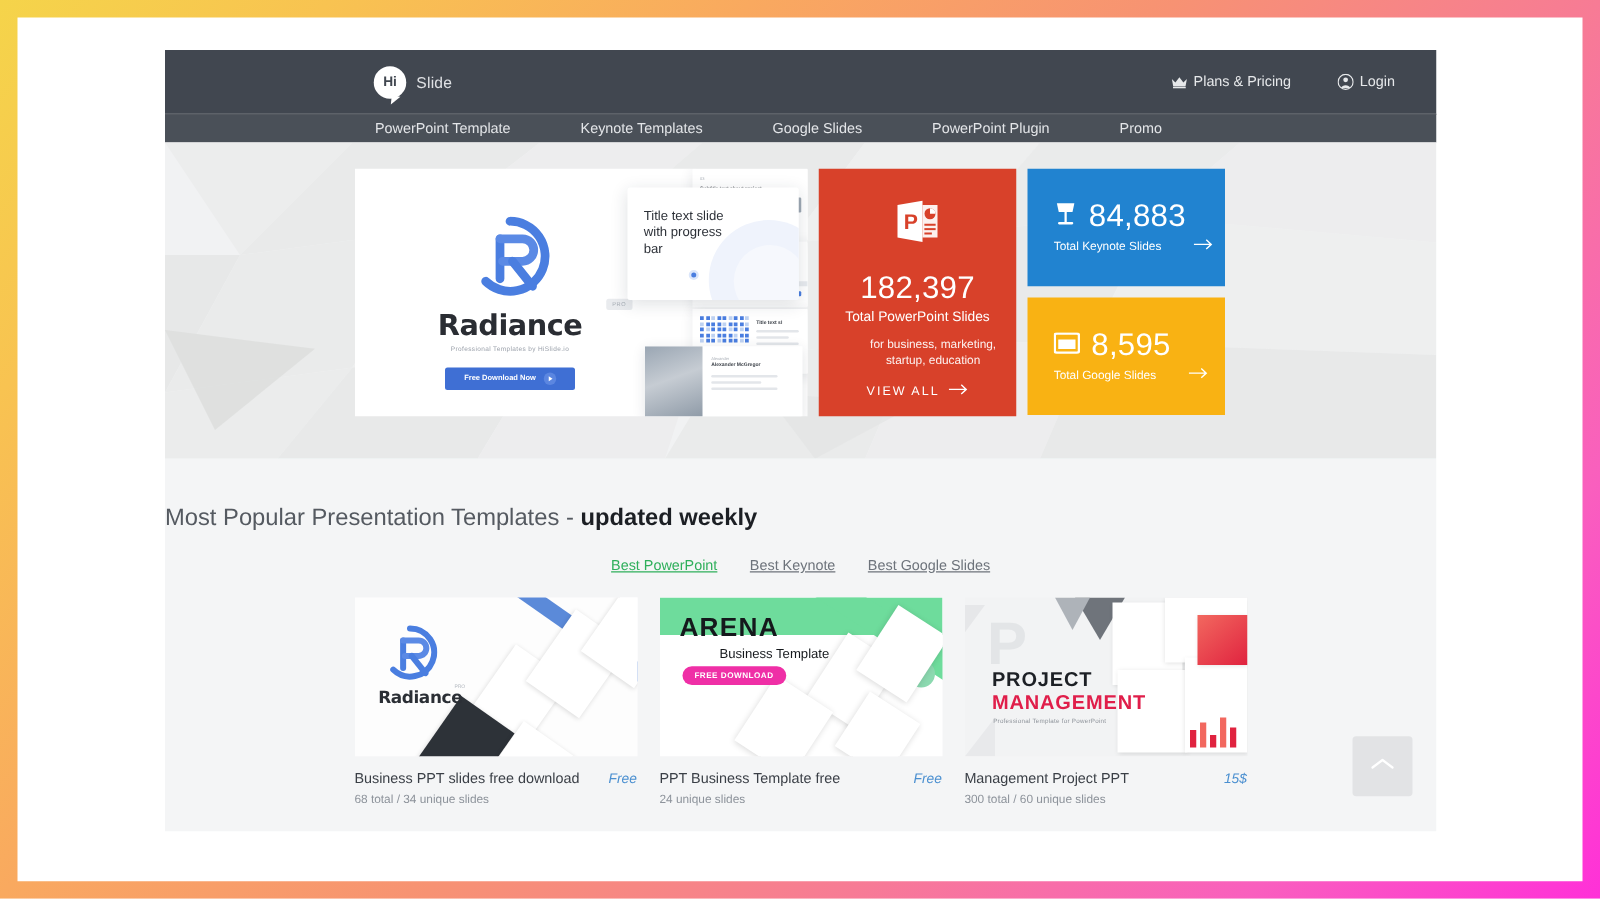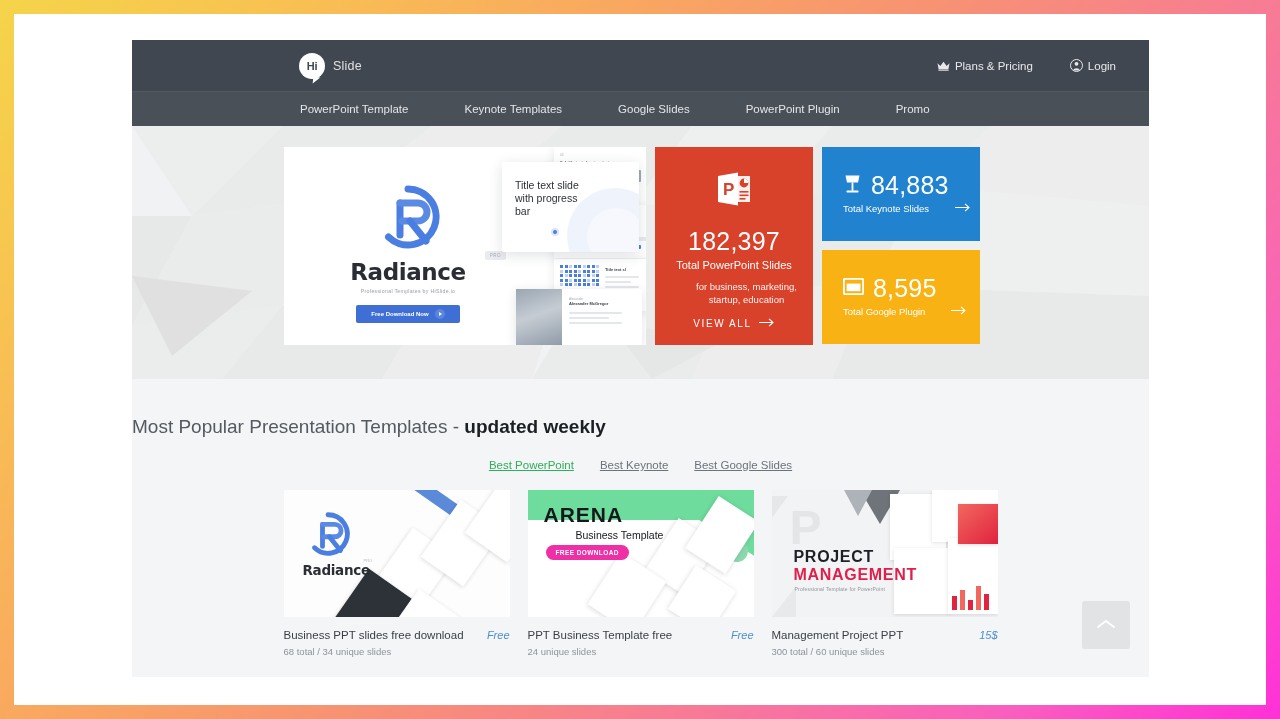--- a/index.html
+++ b/index.html
@@ -106,21 +106,21 @@
     gap: 5px;
     color: #e6e8ea;
     font-size: 11.5px;
     cursor: pointer;
     white-space: nowrap;
   }
   .top-link svg { display: block; }
 
   
   .navbar {
-    height: 35px;
+    height: 23px;
     background: #4a5058;
     display: flex;
     align-items: center;
     border-top: 1px solid #53585f;
   }
   .nav-items {
     display: flex;
     margin-left: 140px;
     gap: 0;
   }
@@ -799,21 +799,21 @@
               <div class="stat-top">
                 <span>
                   <svg width="21" height="17" viewBox="0 0 21 17">
                     <rect x="0.8" y="0.8" width="19.4" height="15.4" rx="1.6" fill="none" stroke="#ffffff" stroke-width="2"></rect>
                     <rect x="3.6" y="5.6" width="13.8" height="7.6" fill="#ffffff"></rect>
                   </svg>
                 </span>
                 <span class="stat-num">8,595</span>
               </div>
               <div class="stat-bottom">
-                <span>Total Google Plugin</span>
+                <span>Total Google Slides</span>
                 <span>
                   <svg width="16" height="9" viewBox="0 0 16 9">
                       <path d="M0 4.5 H14 M10 0.8 L14 4.5 L10 8.2" fill="none" stroke="#fff" stroke-width="1.1"></path>
                     </svg>
                 </span>
               </div>
             </div>
           </div>
 
         </div>

